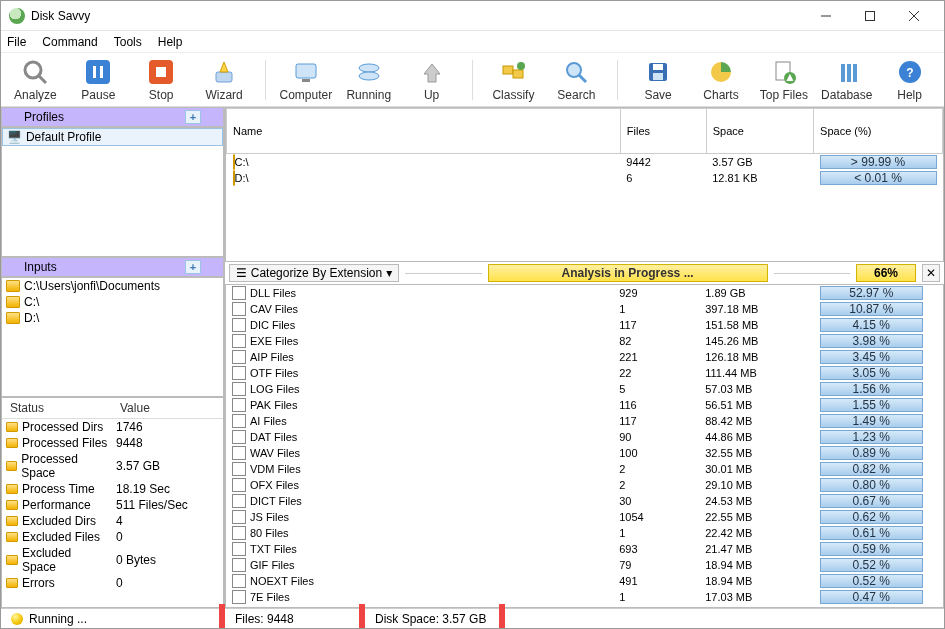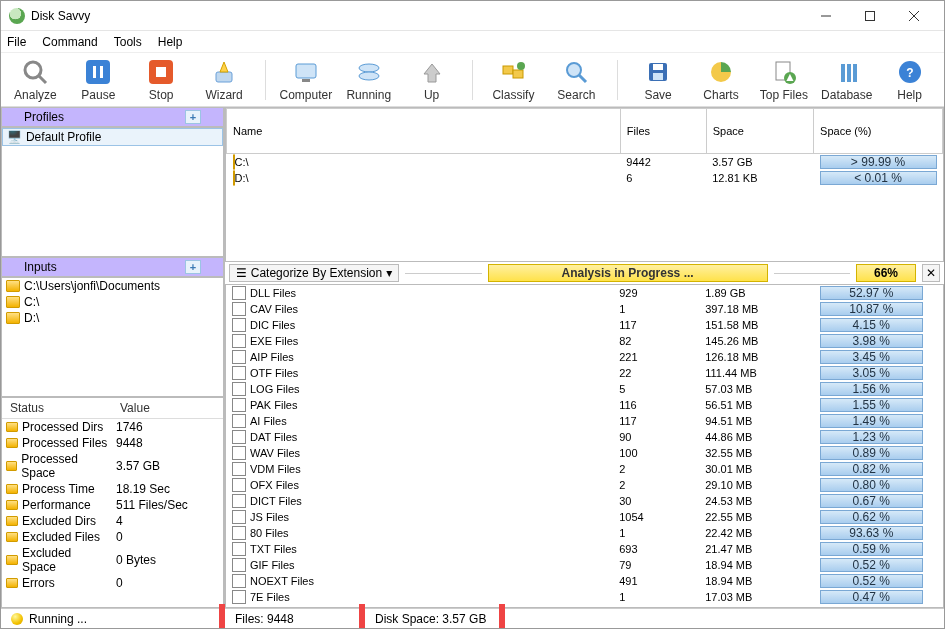--- a/index.html
+++ b/index.html
@@ -405,21 +405,21 @@
               <td>116</td>
               <td>56.51 MB</td>
               <td class="bar-cell">
                 <div class="bar">1.55 %</div>
               </td>
               <td></td>
             </tr>
             <tr>
               <td><span class="fileicon"></span>AI Files</td>
               <td>117</td>
-              <td>94.51 MB</td>
+              <td>88.42 MB</td>
               <td class="bar-cell">
                 <div class="bar">1.49 %</div>
               </td>
               <td></td>
             </tr>
             <tr>
               <td><span class="fileicon"></span>DAT Files</td>
               <td>90</td>
               <td>44.86 MB</td>
               <td class="bar-cell">
@@ -470,21 +470,21 @@
               <td class="bar-cell">
                 <div class="bar">0.62 %</div>
               </td>
               <td></td>
             </tr>
             <tr>
               <td><span class="fileicon"></span>80 Files</td>
               <td>1</td>
               <td>22.42 MB</td>
               <td class="bar-cell">
-                <div class="bar">93.63 %</div>
+                <div class="bar">0.61 %</div>
               </td>
               <td></td>
             </tr>
             <tr>
               <td><span class="fileicon"></span>TXT Files</td>
               <td>693</td>
               <td>21.47 MB</td>
               <td class="bar-cell">
                 <div class="bar">0.59 %</div>
               </td>

